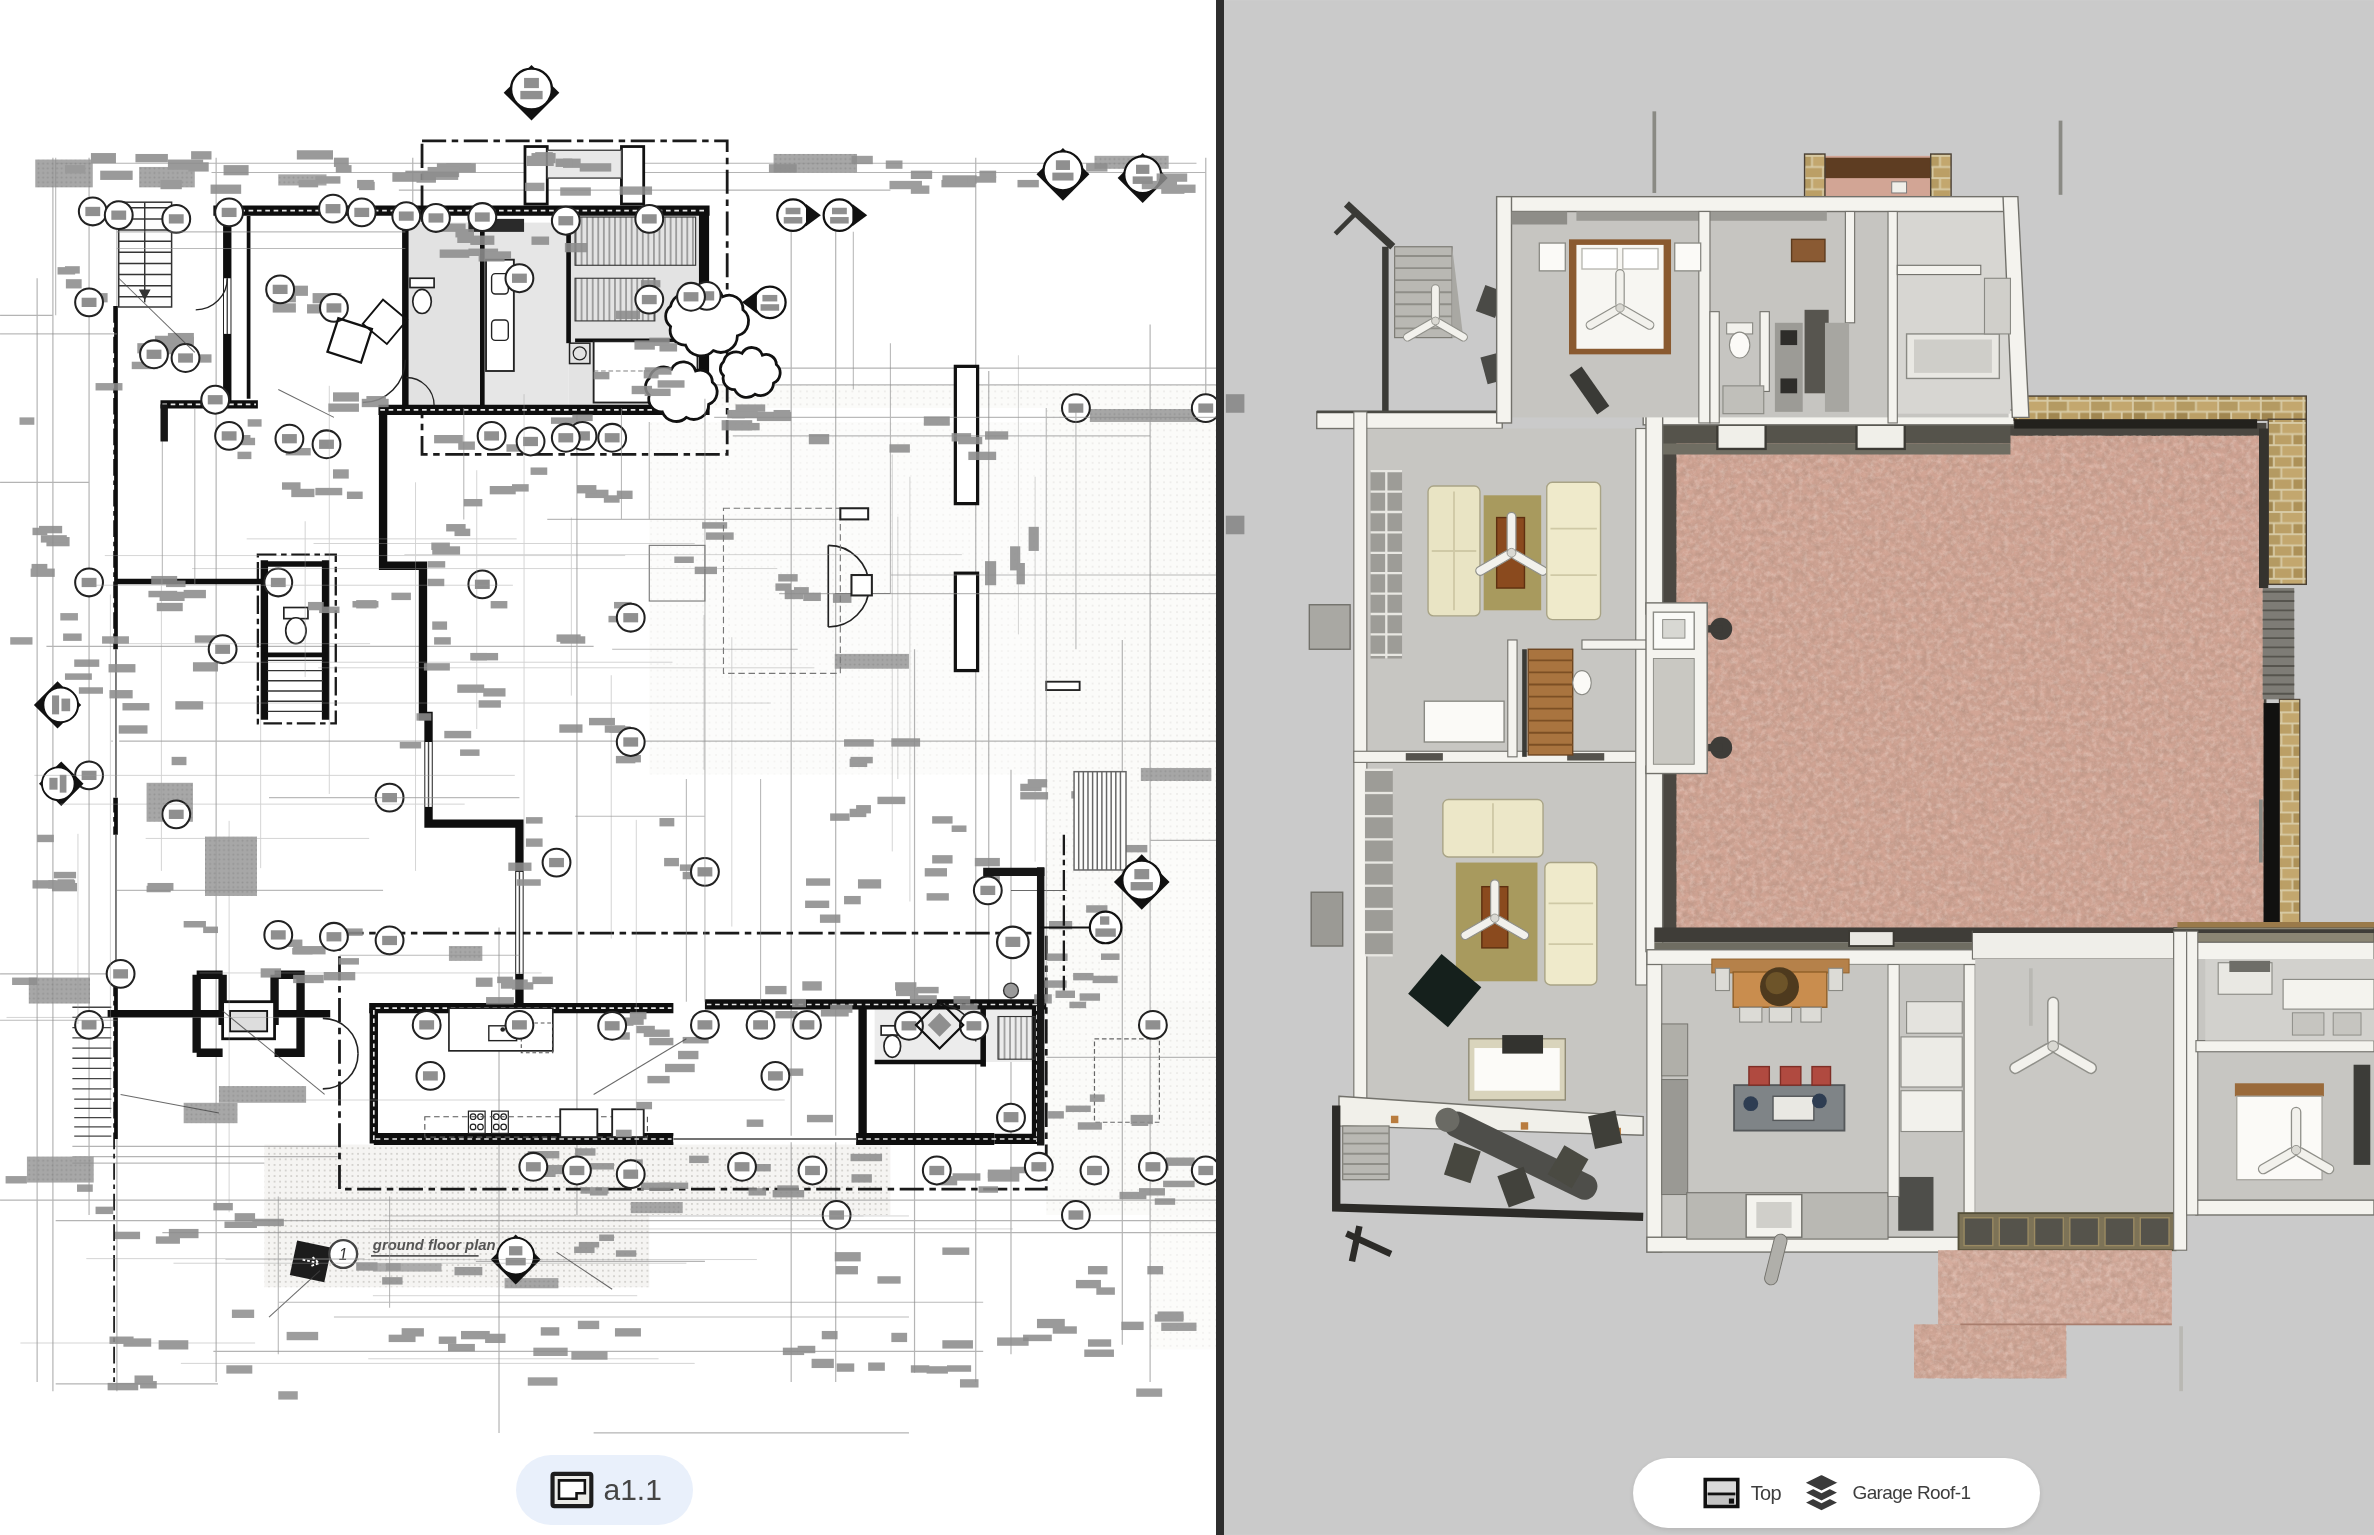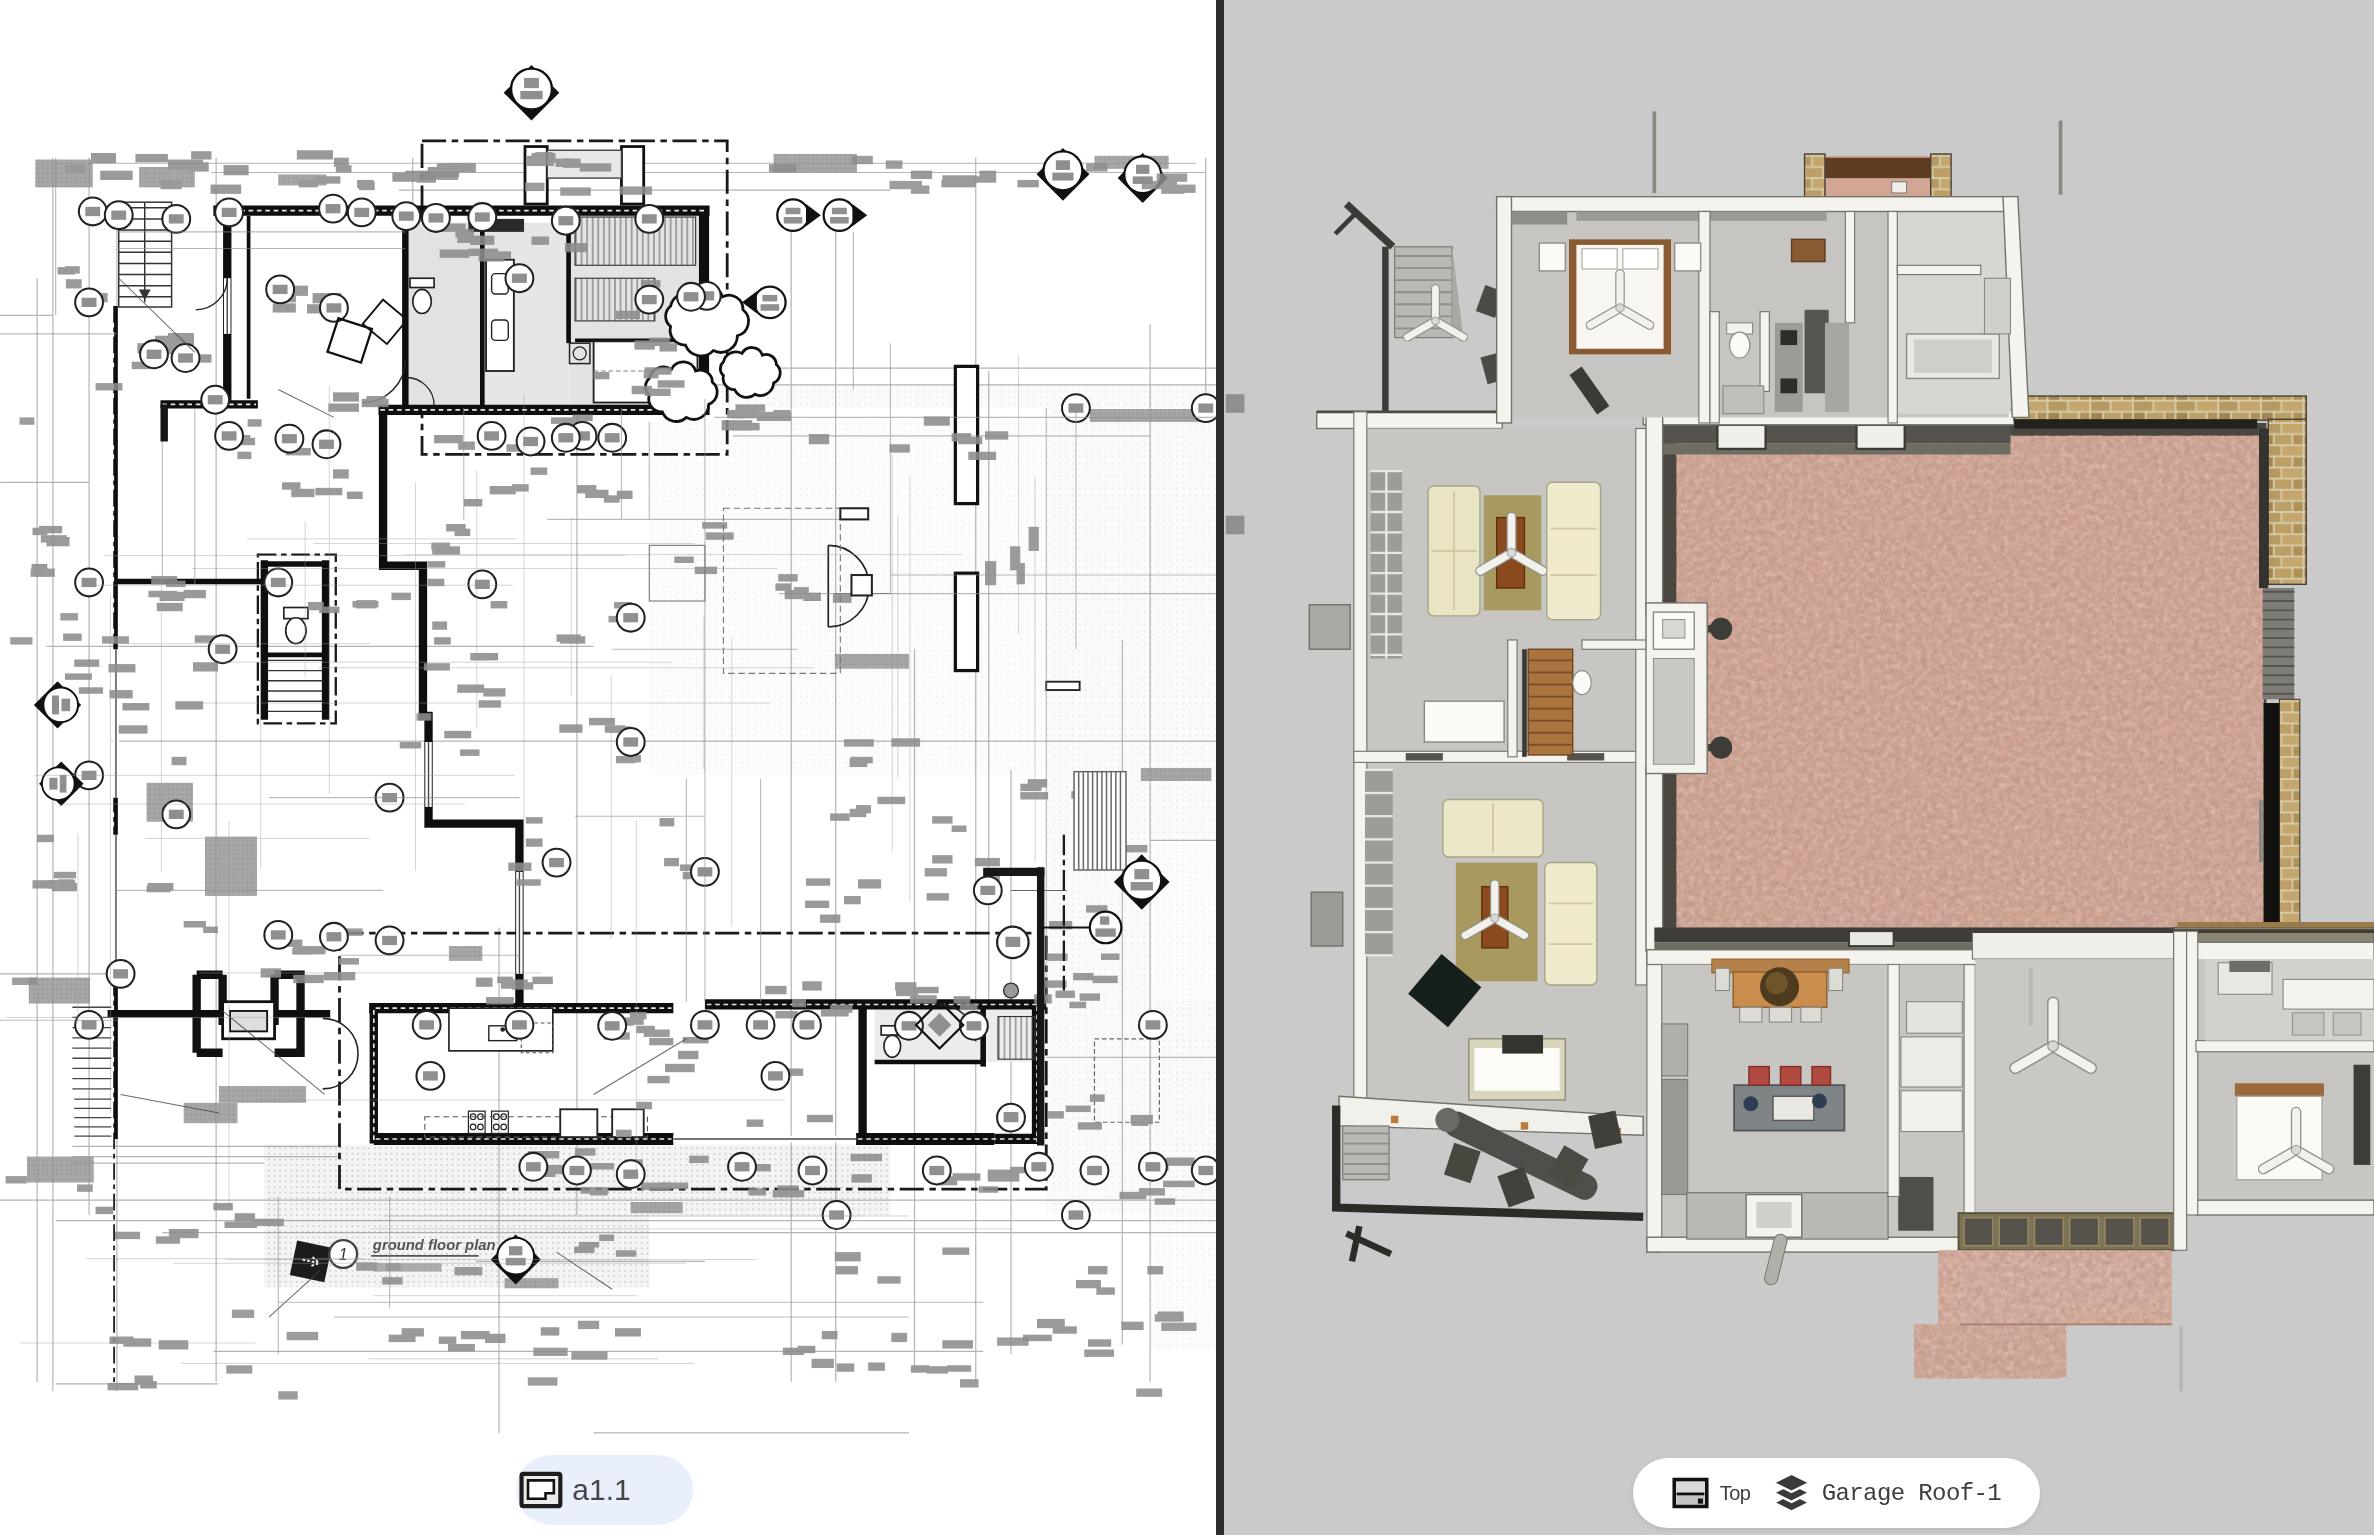--- a/index.html
+++ b/index.html
@@ -1523,21 +1523,21 @@
       </g>
 <use href="#fan3" transform="translate(2476 1240) scale(1.0)"></use>
 <rect x="2538" y="1148" width="18" height="108" fill="#3c3c38"></rect>
 <line x1="1784" y1="120" x2="1784" y2="208" stroke="#8a8a84" stroke-width="4"></line>
 <line x1="2222" y1="130" x2="2222" y2="210" stroke="#8a8a84" stroke-width="4"></line>
 <line x1="2438" y1="862" x2="2438" y2="930" stroke="#8a8a84" stroke-width="4"></line>
 <line x1="2190" y1="1044" x2="2190" y2="1106" stroke="#b9b8b3" stroke-width="4"></line>
 <line x1="2352" y1="1430" x2="2352" y2="1500" stroke="#b9b8b3" stroke-width="4"></line>
     </svg>
 
-<div class="pill" style="left:516px;top:1455px;width:177px;height:70px;background:#e9f0fb;">
+<div class="pill" style="left:516px;top:1455px;width:177px;height:70px;background:#e9f0fb;justify-content:center;">
 
   <svg style="position:static" width="48" height="39" viewBox="0 0 52 42">
     <rect x="6" y="3" width="42" height="35" rx="2" fill="#ebebe7" stroke="#1d1d1d" stroke-width="4.5"></rect>
     <path d="M13 10 L41 10 L41 24 L32 24 L32 30 L13 30 Z" fill="#ffffff" stroke="#111" stroke-width="2.8"></path>
   </svg>
   <div style="margin-left:8.3px;font-size:30px;color:#454545;">a1.1</div>
 </div>
 
 <div class="pill" style="left:1633px;top:1458px;width:407px;height:70px;background:#ffffff;box-shadow:0 1.9px 5.6px rgba(0,0,0,0.10);white-space:nowrap;justify-content:center;">
 
@@ -1548,16 +1548,16 @@
     <line x1="5" y1="18" x2="35" y2="18" stroke="#111" stroke-width="3"></line>
     <rect x="28" y="23" width="5.5" height="5.5" fill="#111"></rect>
   </svg>
   <div style="margin-left:11px;font-size:20px;letter-spacing:-0.6px;color:#3d3d3d;">Top</div>
 
   <svg style="position:static;margin-left:20.4px" width="41" height="43" viewBox="0 0 48 52">
     <polygon points="24,26 46,37 24,48 2,37" fill="#3a3a3a" stroke="#fff" stroke-width="3"></polygon>
     <polygon points="24,14 46,25 24,36 2,25" fill="#3a3a3a" stroke="#fff" stroke-width="3"></polygon>
     <polygon points="24,2 46,13 24,24 2,13" fill="#3a3a3a" stroke="#fff" stroke-width="3"></polygon>
   </svg>
-  <div style="margin-left:10px;font-size:24px;letter-spacing:-0.6px;color:#3d3d3d;font-family:Liberation Mono, monospace;">Garage Roof-1</div>
+  <div style="margin-left:10px;font-size:19px;letter-spacing:-0.6px;color:#3d3d3d;">Garage Roof-1</div>
 </div>
 </div>
 
 
 </body></html>

